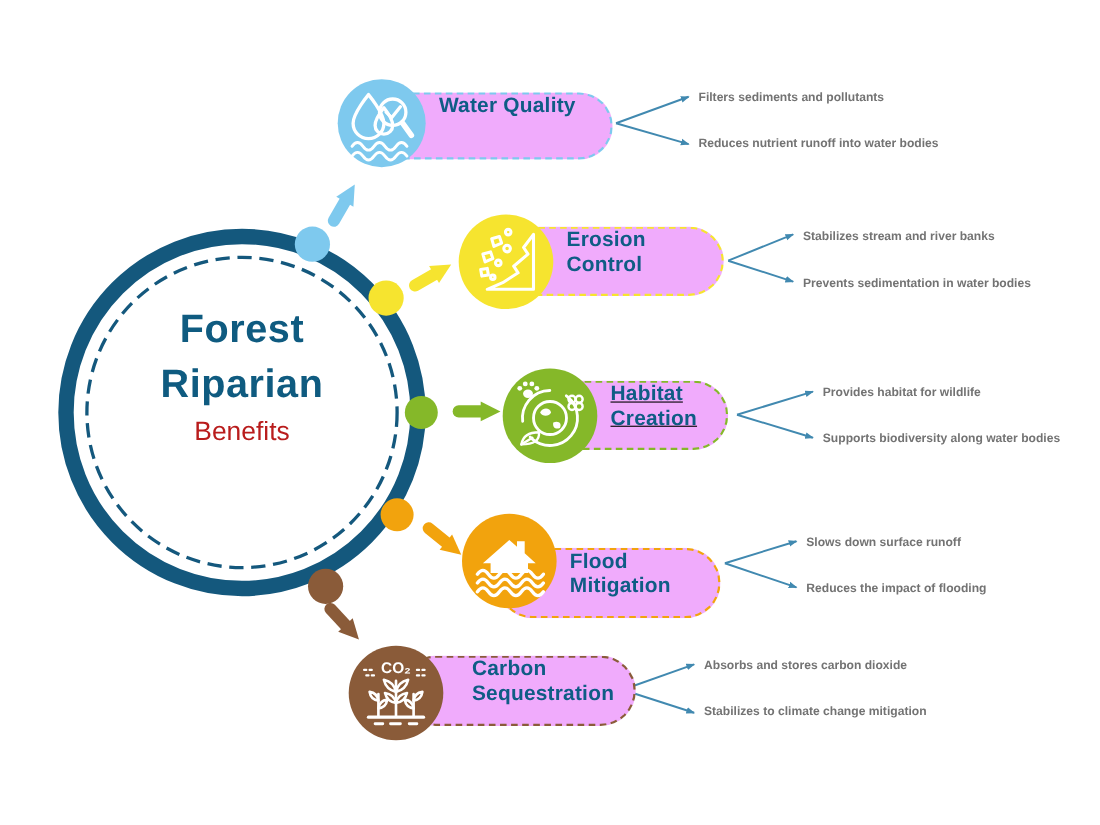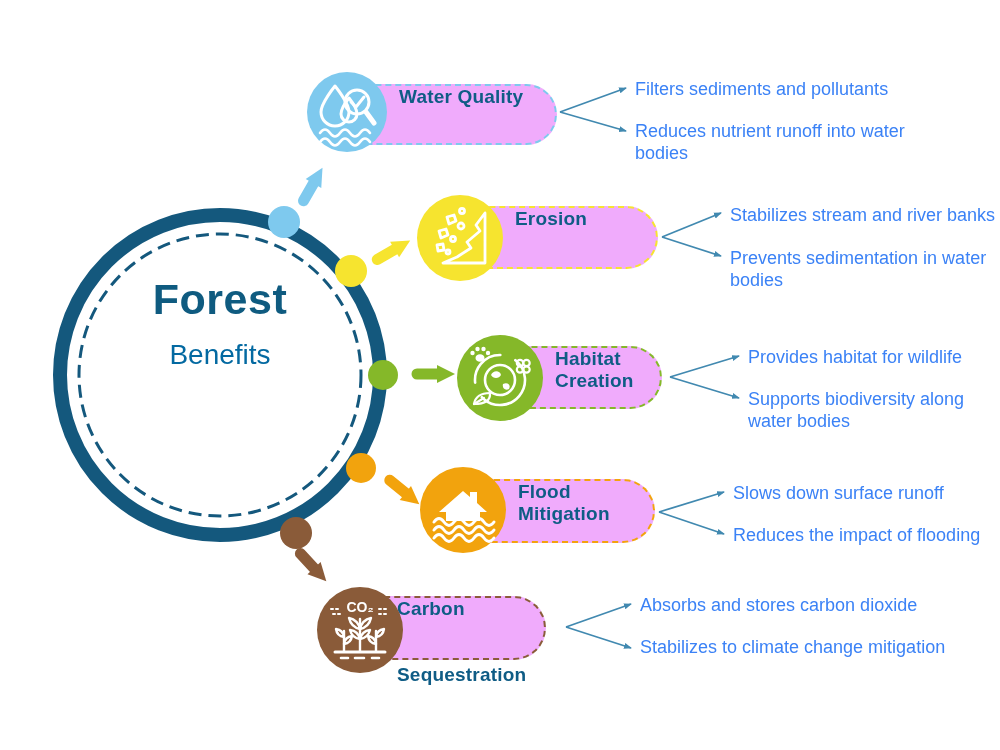--- a/index.html
+++ b/index.html
@@ -2,42 +2,42 @@
 <html><head>
 <meta charset="utf-8">
 <style>
   html,body{margin:0;padding:0;background:#fff;}
   .canvas{position:relative;width:1000px;height:750px;background:#fff;overflow:hidden;
           font-family:"Liberation Sans", sans-serif;}
   .overlay{position:absolute;left:0;top:0;width:1000px;height:750px;}
 
   
   .center-text{position:absolute;left:90px;top:274px;width:260px;text-align:center;}
-  .center-text .t{font-size:43px;font-weight:800;color:#0F5B80;line-height:50px;letter-spacing:.5px;}
-  .center-text .s{font-size:28px;font-weight:500;color:#0369a1;line-height:38px;margin-top:12px;}
+  .center-text .t{font-size:36px;font-weight:800;color:#0F5B80;line-height:50px;letter-spacing:.5px;}
+  .center-text .s{font-size:24px;font-weight:500;color:#b91c1c;line-height:38px;margin-top:0;}
 
   
   .row{position:absolute;left:0;top:0;width:0;height:0;}
 
   .pill{position:absolute;background:#f0abfc;border:2px dashed var(--accent);border-radius:34px;
         display:flex;flex-direction:column;justify-content:flex-start;box-sizing:border-box;z-index:1;}
   .pill .l{display:block;font-size:19px;font-weight:800;color:#0F5C85;line-height:22px;letter-spacing:.2px;}
 
   .icon-circle{position:absolute;border-radius:50%;background:var(--accent);z-index:2;
                display:flex;align-items:center;justify-content:center;}
   .icon-circle svg{display:block;}
 
-  .bullet{position:absolute;font-size:18px;line-height:22px;color:#3b82f6;z-index:1;}
+  .bullet{position:absolute;font-size:11px;line-height:22px;color:#737373;z-index:1;font-weight:bold;}
 
   
   .p0{left:335px;top:84px;width:222px;height:61px;padding-left:62px;}
   .p1{left:448px;top:206px;width:210px;height:63px;padding-left:65px;}
-  .p2{left:490px;top:346px;width:172px;height:63px;padding-left:63px;}
-  .p3{left:452px;top:479px;width:203px;height:64px;padding-left:64px;}
-  .p4{left:332px;top:596px;width:214px;height:64px;padding-left:63px;gap:44px;}
+  .p2{left:490px;top:346px;width:172px;height:63px;padding-left:63px;text-decoration:underline;}
+  .p3{left:452px;top:498px;width:203px;height:64px;padding-left:64px;}
+  .p4{left:364px;top:596px;width:214px;height:64px;padding-left:63px;}
 
   .i0{left:307px;top:72px;width:80px;height:80px;}
   .i1{left:417px;top:195px;width:86px;height:86px;}
   .i2{left:457px;top:335px;width:86px;height:86px;}
   .i3{left:420px;top:467px;width:86px;height:86px;}
   .i4{left:317px;top:587px;width:86px;height:86px;text-decoration:underline;}
 
   .b0a{left:635px;top:78px;width:320px;}
   .b0b{left:635px;top:120px;width:300px;}
   .b1a{left:730px;top:204px;width:285px;}
@@ -122,20 +122,21 @@
         <line x1="-17" y1="0" x2="4" y2="0"></line>
           <polygon points="3,-9 21,0 3,9"></polygon>
       </g>
       <path class="conn" d="M566 627 L631 604" marker-end="url(#ah)"></path>
       <path class="conn" d="M566 627 L631 648" marker-end="url(#ah)"></path>
     </g>
   </svg>
 
   <div class="center-text">
     <div class="t">Forest</div>
+    <div class="t">Riparian</div>
     <div class="s">Benefits</div>
   </div>
 
   <div class="row" style="--accent: #7EC9EE;">
     <div class="pill p0">
       <span class="l">Water Quality</span>
     </div>
     <div class="icon-circle i0">
       <svg width="80" height="80" viewBox="0 0 80 80">
         <g class="icon-art">
@@ -149,20 +150,21 @@
         </g>
       </svg>
     </div>
     <div class="bullet b0a">Filters sediments and pollutants</div>
     <div class="bullet b0b">Reduces nutrient runoff into water bodies</div>
   </div>
 
   <div class="row" style="--accent: #F6E42F;">
     <div class="pill p1">
       <span class="l">Erosion</span>
+      <span class="l">Control</span>
     </div>
     <div class="icon-circle i1">
       <svg width="86" height="86" viewBox="0 0 86 86">
         <g class="icon-art" style="stroke-width:2.8px">
           <path d="M26 68 L68 68 L68 18 L59 30 L63 36 L50 47 L54 53 L40 62 Z"></path>
           <polygon points="30,22 37,20 39,26 32,29"></polygon>
           <circle cx="45" cy="16" r="2.5"></circle>
           <circle cx="44" cy="31" r="3"></circle>
           <polygon points="22,36 29,34 31,40 24,43"></polygon>
           <circle cx="36" cy="44" r="2.5"></circle>

